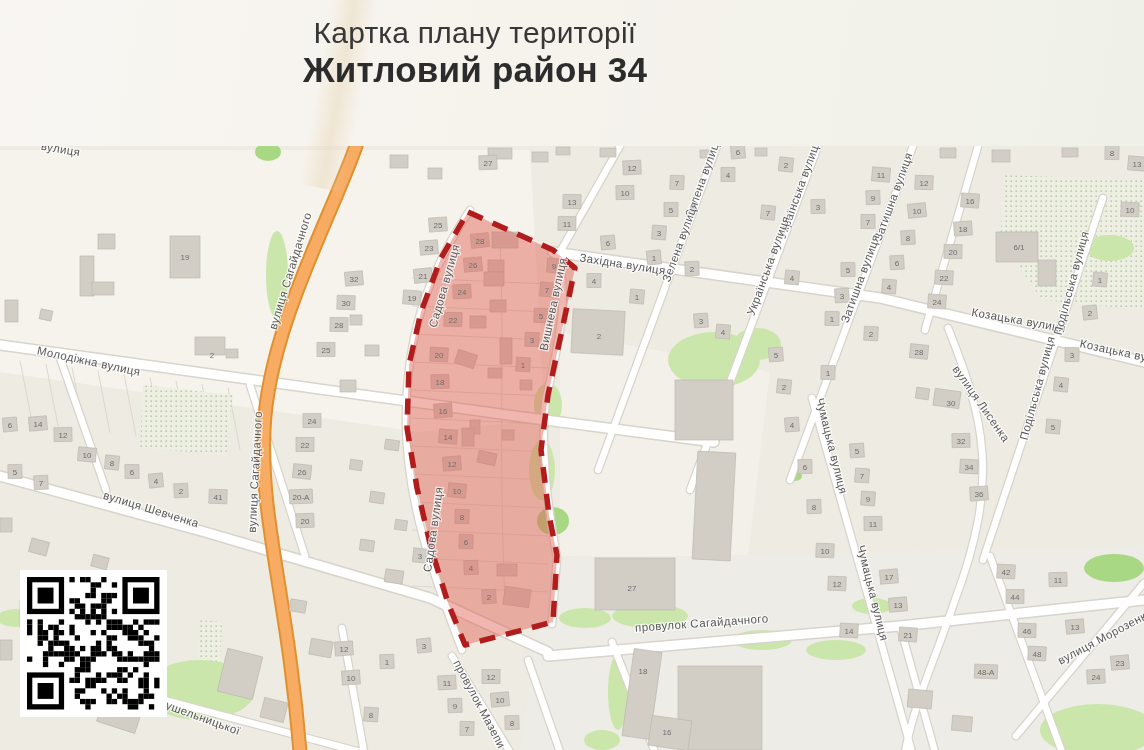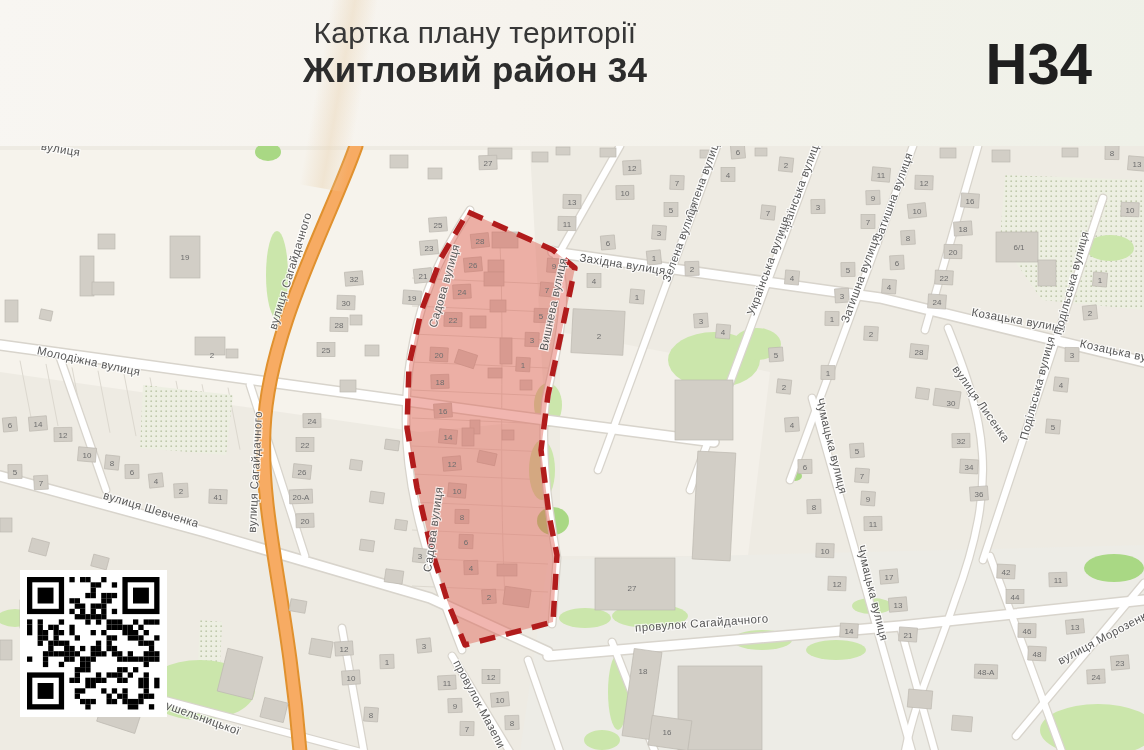--- a/index.html
+++ b/index.html
@@ -33,21 +33,20 @@
            stroke-dasharray:16 11;stroke-linejoin:round;}
 </style>
 </head>
 <body>
 
 <div class="header">
   <div class="titles">
     <div class="subtitle">Картка плану території</div>
     <div class="title">Житловий район 34</div>
   </div>
-  <div class="sheet">Н34</div>
 </div>
 
 <div class="map">
 <svg id="mapsvg" width="1144" height="604" viewBox="0 146 1144 604" xmlns="http://www.w3.org/2000/svg">
   <defs>
     <pattern id="dots" width="5" height="5" patternUnits="userSpaceOnUse">
       <rect width="5" height="5" fill="#edefe2"></rect>
       <circle cx="1.2" cy="1.2" r="0.9" fill="#bfc9ab"></circle>
     </pattern>
   </defs>

